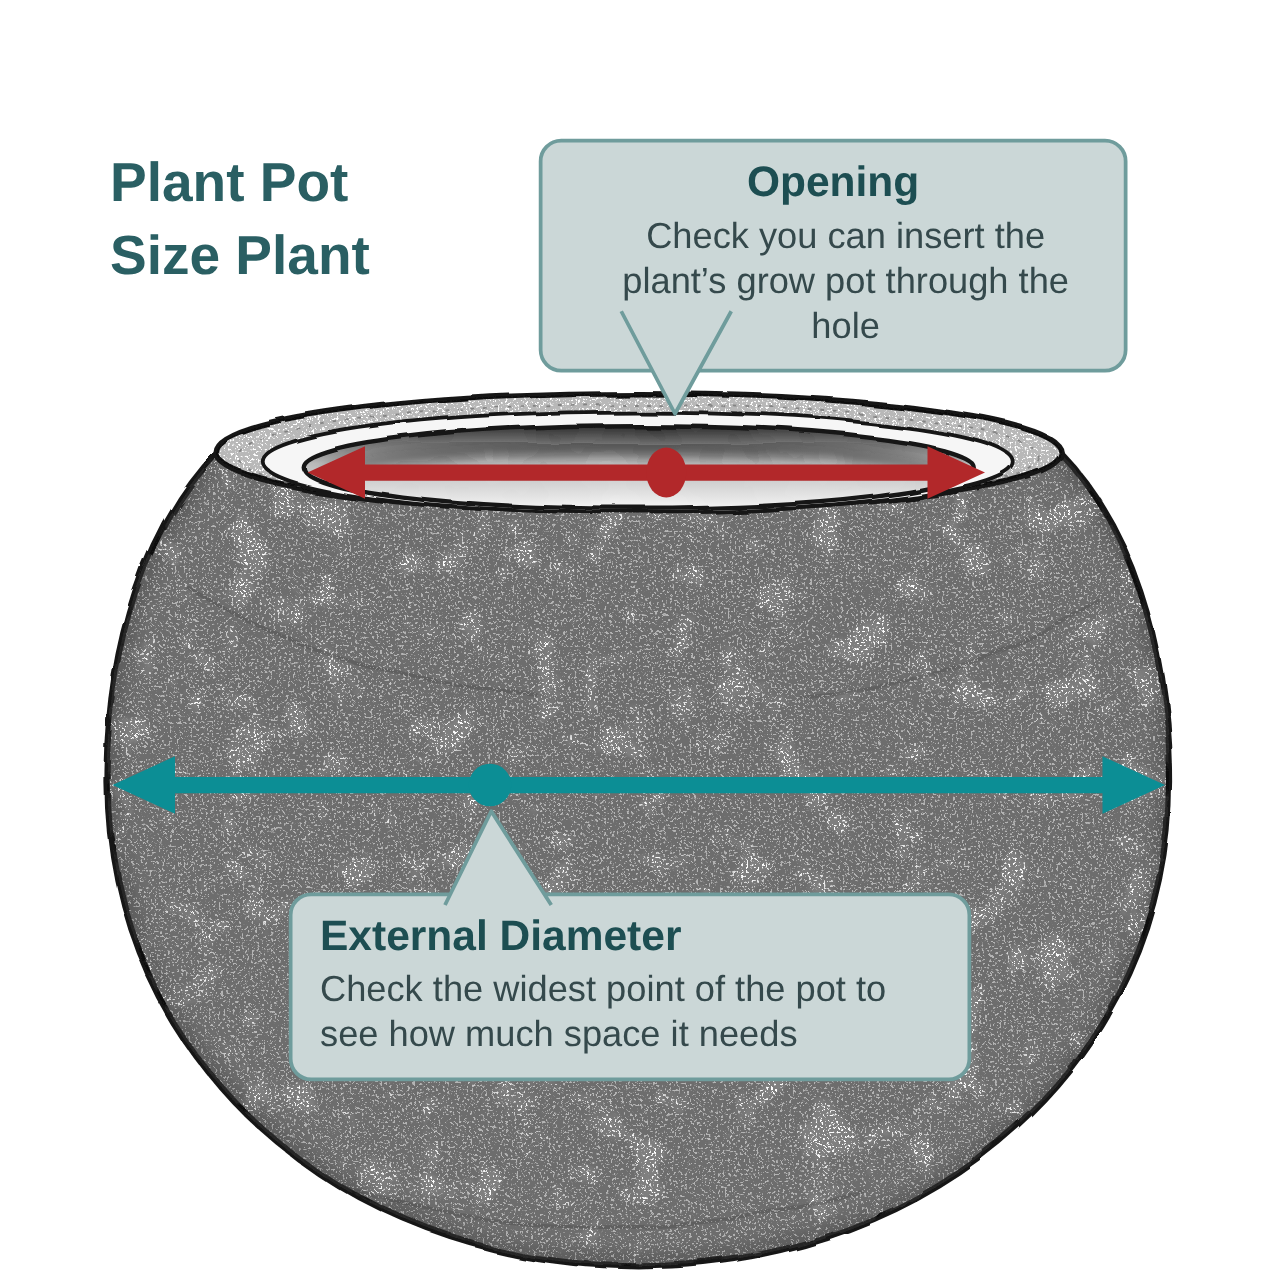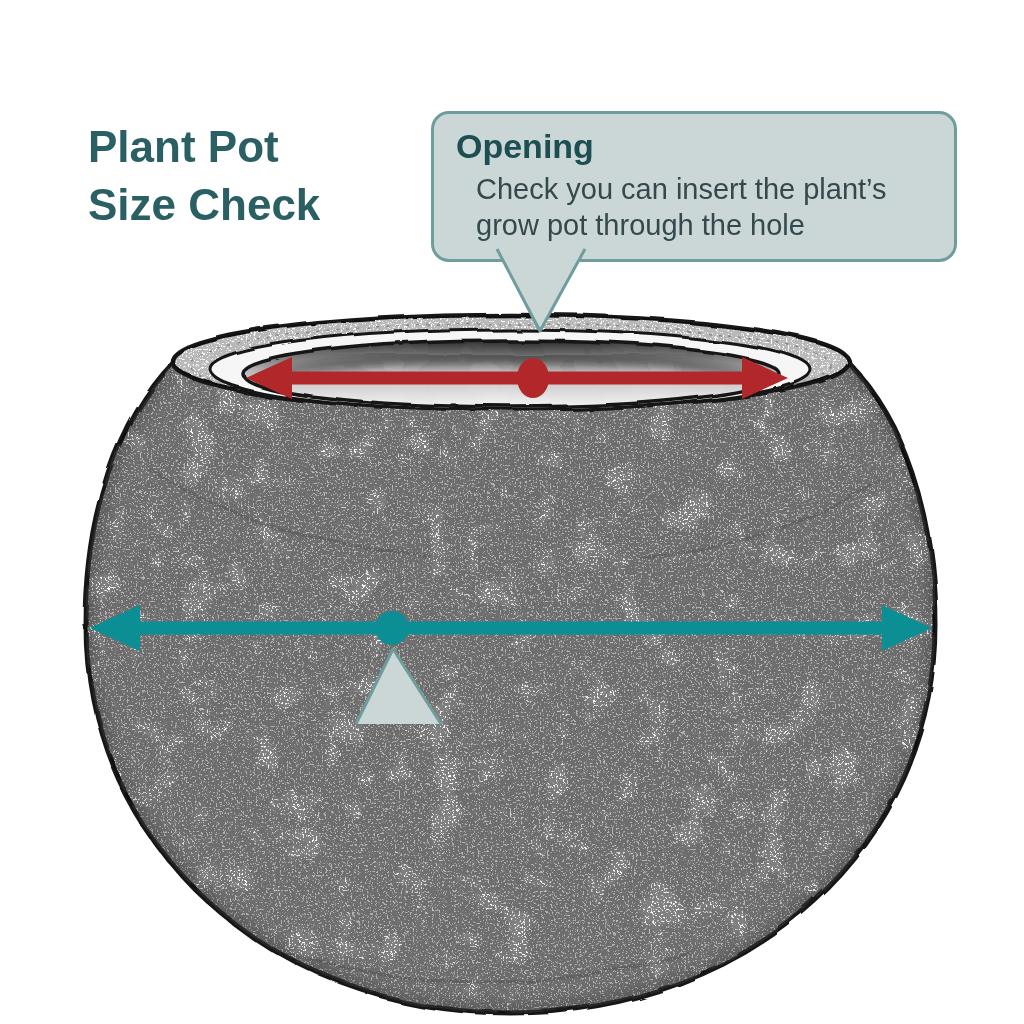--- a/index.html
+++ b/index.html
@@ -26,21 +26,21 @@
     border-radius:18px;
     padding:12px 22px 16px 22px;
   }
   .co-heading{
     font-size:34px;font-weight:700;color:var(--c-heading,#1d4e52);
     margin:0 0 4px 0;line-height:1.2;
   }
   .co-body{
     font-size:29px;line-height:36px;color:var(--c-body,#35494c);
   }
-  .co-opening{left:431px;top:111px;width:526px;}
+  .co-opening{left:431px;top:111px;width:471px;text-align:center;}
   .co-opening .co-body{max-width:450px;margin-left:20px;}
   .co-diameter{left:231px;top:714px;width:546px;}
   .co-diameter .co-body{max-width:470px;}
 
   .tail{position:absolute;pointer-events:none;z-index:5;}
   .tail path{
     fill:var(--c-callout-bg,#cbd7d7);
     stroke:var(--c-callout-border,#6f9c9c);
     stroke-width:3;stroke-linejoin:round;
   }
@@ -125,28 +125,32 @@
     <g class="arrow-teal">
       <line x1="132" y1="628" x2="890" y2="628" stroke-width="13"></line>
       <polygon points="90,628 140,605 140,651"></polygon>
       <polygon points="932,628 882,605 882,651"></polygon>
       <circle cx="392" cy="628" r="17"></circle>
     </g>
   </svg>
 
   <div class="title">
     <span>Plant Pot</span>
-    <span>Size Check</span>
+    <span>Size Plant</span>
   </div>
 
   <div class="callout co-opening">
     <div class="co-heading">Opening</div>
     <div class="co-body">Check you can insert the plant’s grow pot through the hole</div>
   </div>
   <svg class="tail tail-opening" viewBox="470 245 130 95" aria-hidden="true">
     <path d="M497 249 L540 331 L585 249"></path>
   </svg>
 
+  <div class="callout co-diameter">
+    <div class="co-heading">External Diameter</div>
+    <div class="co-body">Check the widest point of the pot to see how much space it needs</div>
+  </div>
   <svg class="tail tail-diameter" viewBox="330 640 120 95" aria-hidden="true">
     <path d="M356 724 L393 649 L441 724"></path>
   </svg>
 
 </div>
 
 </body></html>

